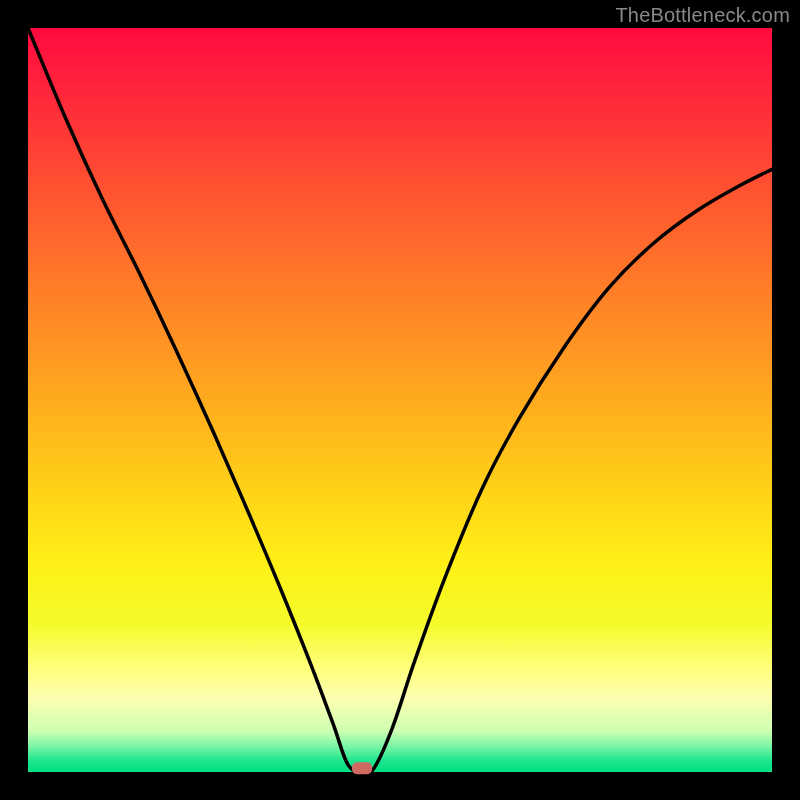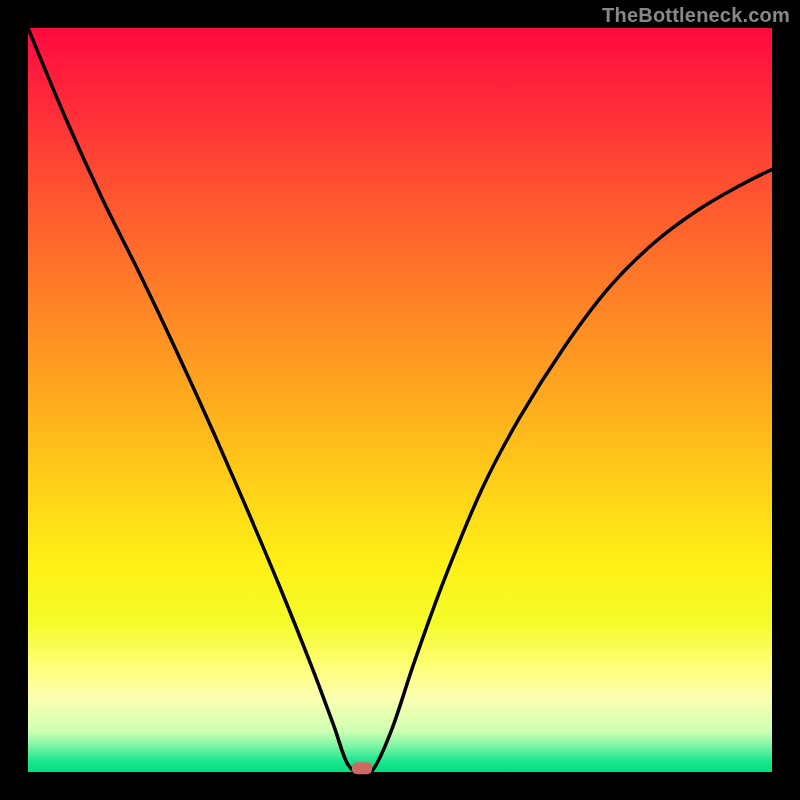--- a/index.html
+++ b/index.html
@@ -16,21 +16,21 @@
     width: 800px;
     height: 800px;
     background: #000;
   }
   .watermark {
     position: absolute;
     top: 4px;
     right: 10px;
     color: #888;
     font-size: 20px;
-    font-weight: 700;
+    font-weight: 400;
     letter-spacing: 0.2px;
     z-index: 20;
   }
   svg {
     position: absolute;
     top: 0;
     left: 0;
   }
 </style>
 </head>

